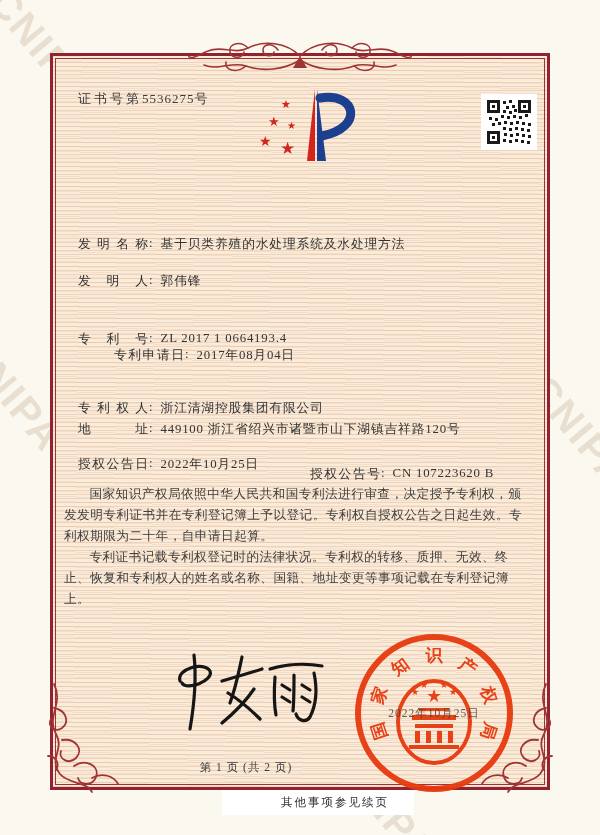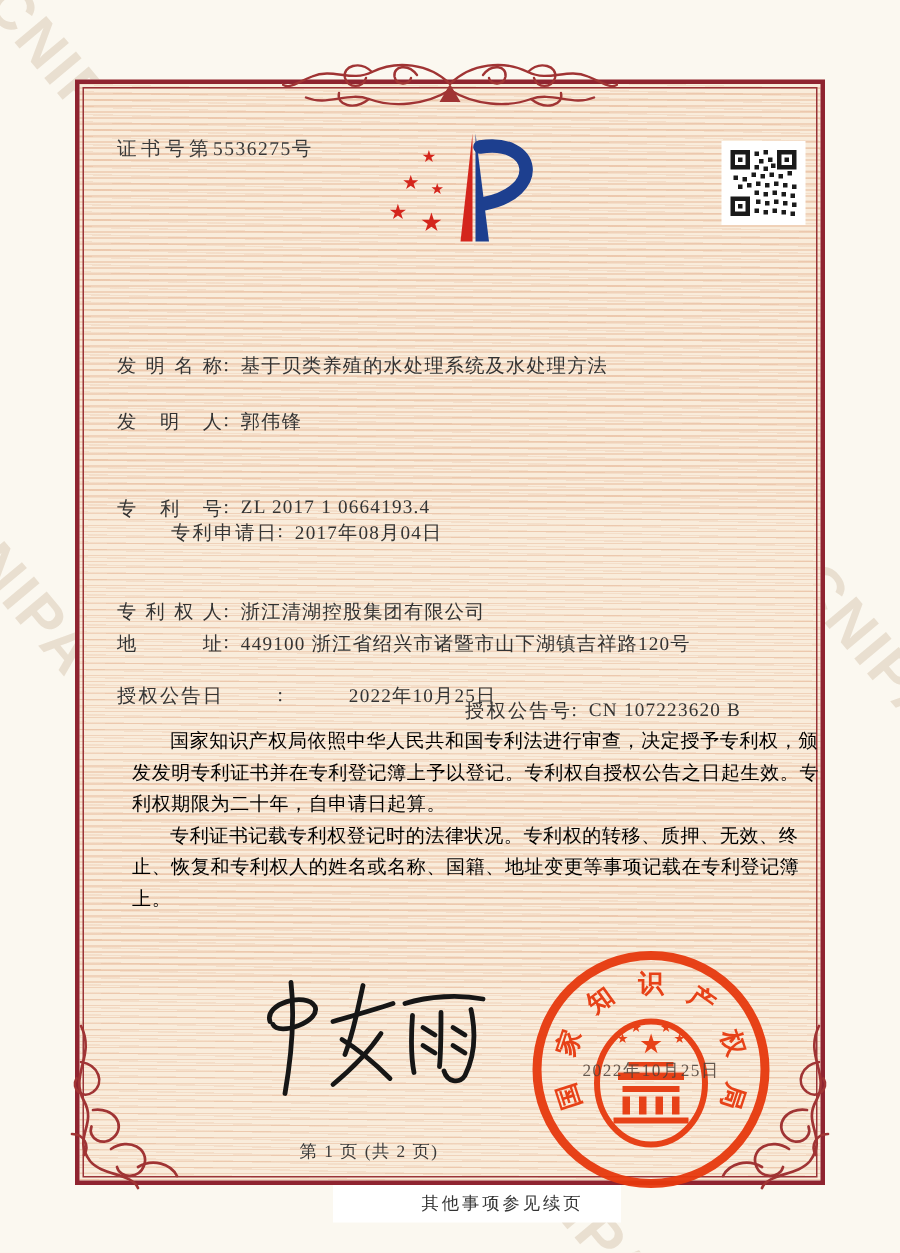--- a/index.html
+++ b/index.html
@@ -33,21 +33,21 @@
     left:0;top:163px;width:600px;text-align:center;
     font-size:28px;font-weight:bold;color:#1c1c1c;
     letter-spacing:17px;text-indent:17px;z-index:5;
   }
   .field-row{position:absolute;left:78px;width:452px;display:flex;align-items:flex-start;
     font-size:12.8px;color:#333;z-index:5;}
   .flabel{display:inline-block;width:70px;text-align:justify;text-align-last:justify;letter-spacing:0;}
   .fcolon{margin:0 8px 0 1px;}
   .fvalue{letter-spacing:0.8px;}
   .row2col .grp2{position:absolute;left:232px;top:0;display:flex;margin-top:10px;}
-  .paras{left:88px;top:484px;width:462px;font-size:12.7px;line-height:21px;color:#000000;z-index:5;}
+  .paras{left:64px;top:484px;width:462px;font-size:12.7px;line-height:21px;color:#404040;z-index:5;}
   .paras p{margin:0;text-indent:2em;letter-spacing:0.4px;}
   .signer{left:88px;top:668px;font-size:14px;color:#222;line-height:28px;z-index:5;}
   .sig-script{left:158px;top:645px;z-index:6;}
   .seal{left:351px;top:630px;width:166px;height:166px;z-index:7;opacity:0.95;}
   .seal-date{position:absolute;left:352px;top:706px;width:164px;text-align:center;
     font-size:11.5px;color:#4c4038;letter-spacing:1px;z-index:8;opacity:0.85;}
   .page-info{left:0;top:760px;width:492px;text-align:center;font-size:11.5px;color:#3a3a3a;letter-spacing:1px;z-index:5;}
   .cont-note{
     left:222px;top:790px;width:158px;height:25px;background:#ffffff;
     display:flex;align-items:center;justify-content:center;
@@ -203,21 +203,21 @@
   <div class="field-row" style="top:384px;margin-top:16px;">
     <span class="flabel">专利权人</span>
       <span class="fcolon">:</span>
     <span class="fvalue">浙江清湖控股集团有限公司</span>
   </div>
   <div class="field-row" style="top:421px;">
     <span class="flabel">地址</span>
       <span class="fcolon">:</span>
     <span class="fvalue">449100 浙江省绍兴市诸暨市山下湖镇吉祥路120号</span>
   </div>
-  <div class="field-row row2col" style="top:456px;gap:36px;">
+  <div class="field-row row2col" style="top:456px;">
     <span class="flabel">授权公告日</span>
       <span class="fcolon">:</span>
     <span class="fvalue">2022年10月25日</span>
     <span class="grp2">
       <span class="flabel">授权公告号</span>
         <span class="fcolon">:</span>
       <span class="fvalue">CN 107223620 B</span>
     </span>
   </div>
 

